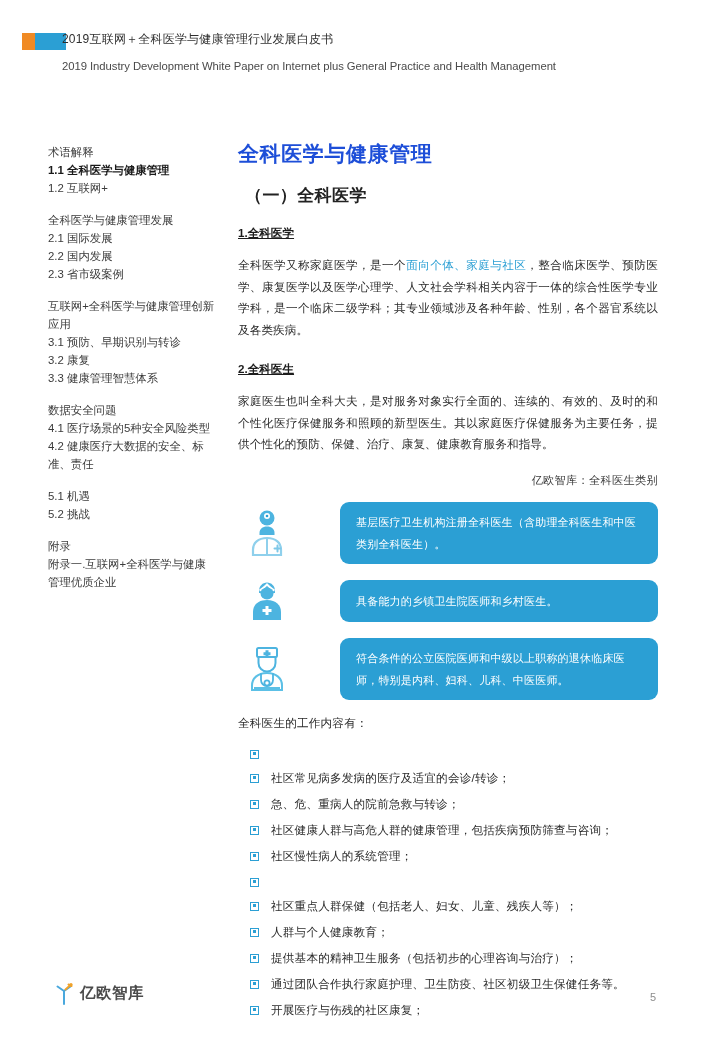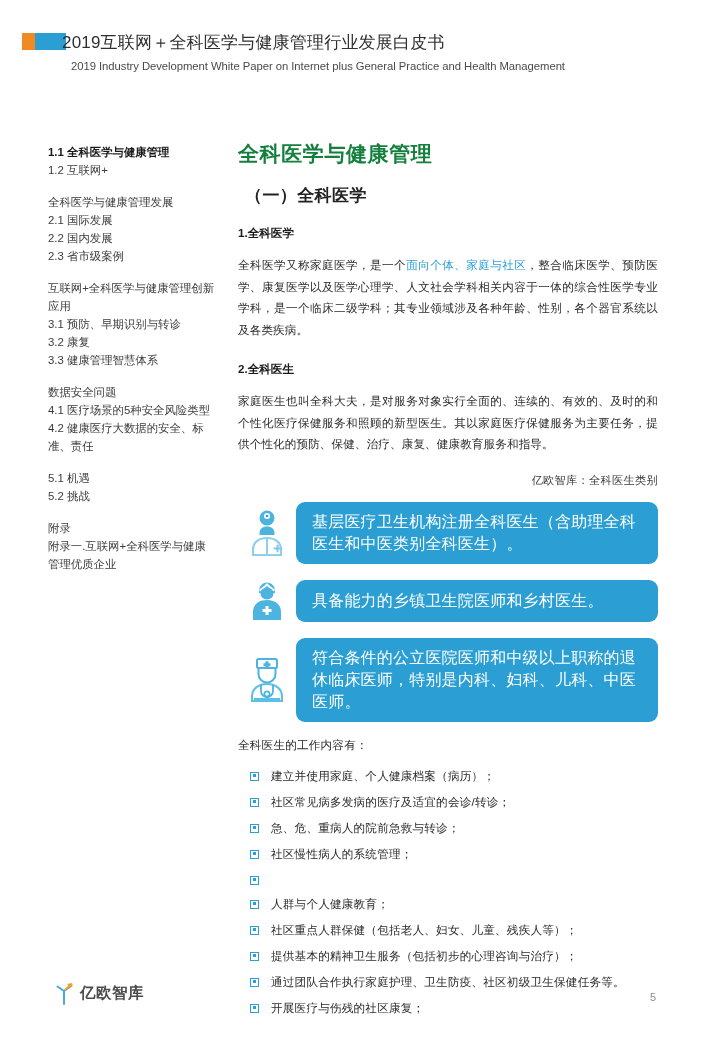--- a/index.html
+++ b/index.html
@@ -36,33 +36,32 @@
     width: 13px; height: 17px;
     background: #f08a24;
   }
   .mark-blue {
     width: 31px; height: 17px;
     background: #2b9fd4;
   }
   .header-title-cn {
     position: absolute;
     left: 62px; top: 31px;
-    font-size: 17px;
+    font-size: 12px;
     color: #2f2f2f;
     letter-spacing: 0.2px;
     white-space: nowrap;
   }
   .header-title-en {
     position: absolute;
     left: 62px; top: 60px;
     font-size: 11.3px;
     color: #4a4a4a;
     letter-spacing: -0.05px;
     white-space: nowrap;
-    margin-left: 9px;
   }
 
   
   .sidebar {
     position: absolute;
     left: 48px; top: 143px;
     width: 168px;
   }
   .toc-group { margin-bottom: 14px; }
   .toc-group:last-child { margin-bottom: 0; }
@@ -84,38 +83,39 @@
   
   .main {
     position: absolute;
     left: 238px; top: 140px;
     width: 420px;
   }
 
   .doc-title {
     font-size: 21px;
     font-weight: bold;
-    color: #15803d;
+    color: #1d4ed8;
     letter-spacing: 0.6px;
     line-height: 28px;
     margin-bottom: 16px;
   }
   .section-title {
     font-size: 17px;
     font-weight: bold;
     color: #222222;
     letter-spacing: 0.4px;
     margin-left: 7px;
     margin-bottom: 19px;
   }
   .sub-title {
     font-size: 11.6px;
     font-weight: bold;
     color: #1c1c1c;
     margin-bottom: 13px;
+    text-decoration: underline;
   }
   .sub-title.second { margin-top: 22px; }
 
   .para {
     font-size: 11.6px;
     color: #2b2b2b;
     line-height: 21.5px;
     text-align: justify;
     letter-spacing: 0.1px;
   }
@@ -143,24 +143,25 @@
     height: 54px;
     display: flex;
     align-items: center;
     justify-content: center;
   }
   .cat-box {
     flex: 1;
     background: #2b9fd4;
     border-radius: 9px;
     color: #ffffff;
-    font-size: 16px;
+    font-size: 11px;
     line-height: 22px;
     padding: 9px 14px 9px 16px;
     letter-spacing: 0.2px;
+    margin-left: 44px;
   }
   .cat-row.r1 .cat-box { min-height: 52px; }
   .cat-row.r2 .cat-box { min-height: 42px; display: flex; align-items: center; }
   .cat-row.r3 .cat-box { min-height: 52px; }
 
   
   .work-intro {
     font-size: 11.6px;
     color: #2b2b2b;
     margin-top: 16px;
@@ -228,20 +229,21 @@
       <div class="mark-orange"></div>
       <div class="mark-blue"></div>
     </div>
     <div class="header-title-cn">2019互联网＋全科医学与健康管理行业发展白皮书</div>
     <div class="header-title-en">2019  Industry Development White Paper on Internet plus General Practice and Health Management</div>
   </div>
 
   <div class="sidebar">
 
     <div class="toc-group">
+      <div class="toc-head">术语解释</div>
       <div class="toc-item active">1.1 全科医学与健康管理</div>
       <div class="toc-item">1.2 互联网+</div>
     </div>
 
     <div class="toc-group">
       <div class="toc-head">全科医学与健康管理发展</div>
       <div class="toc-item">2.1 国际发展</div>
       <div class="toc-item">2.2 国内发展</div>
       <div class="toc-item">2.3 省市级案例</div>
     </div>
@@ -329,44 +331,47 @@
         <div class="cat-box">符合条件的公立医院医师和中级以上职称的退休临床医师，特别是内科、妇科、儿科、中医医师。</div>
       </div>
 
     </div>
 
     <div class="work-intro">全科医生的工作内容有：</div>
 
     <div>
       <div class="work-item">
         <div class="ck"></div>
-        <div class="work-text">建立并使用家庭、个人健康档案（病历）；</div>
       </div>
       <div class="work-item">
         <div class="ck"></div>
         <div class="work-text">社区常见病多发病的医疗及适宜的会诊/转诊；</div>
       </div>
       <div class="work-item">
         <div class="ck"></div>
         <div class="work-text">急、危、重病人的院前急救与转诊；</div>
       </div>
       <div class="work-item">
         <div class="ck"></div>
+        <div class="work-text">社区健康人群与高危人群的健康管理，包括疾病预防筛查与咨询；</div>
+      </div>
+      <div class="work-item">
+        <div class="ck"></div>
         <div class="work-text">社区慢性病人的系统管理；</div>
       </div>
       <div class="work-item">
         <div class="ck"></div>
       </div>
       <div class="work-item">
         <div class="ck"></div>
+        <div class="work-text">社区重点人群保健（包括老人、妇女、儿童、残疾人等）；</div>
+      </div>
+      <div class="work-item">
+        <div class="ck"></div>
         <div class="work-text">人群与个人健康教育；</div>
-      </div>
-      <div class="work-item">
-        <div class="ck"></div>
-        <div class="work-text">社区重点人群保健（包括老人、妇女、儿童、残疾人等）；</div>
       </div>
       <div class="work-item">
         <div class="ck"></div>
         <div class="work-text">提供基本的精神卫生服务（包括初步的心理咨询与治疗）；</div>
       </div>
       <div class="work-item">
         <div class="ck"></div>
         <div class="work-text">通过团队合作执行家庭护理、卫生防疫、社区初级卫生保健任务等。</div>
       </div>
       <div class="work-item">

